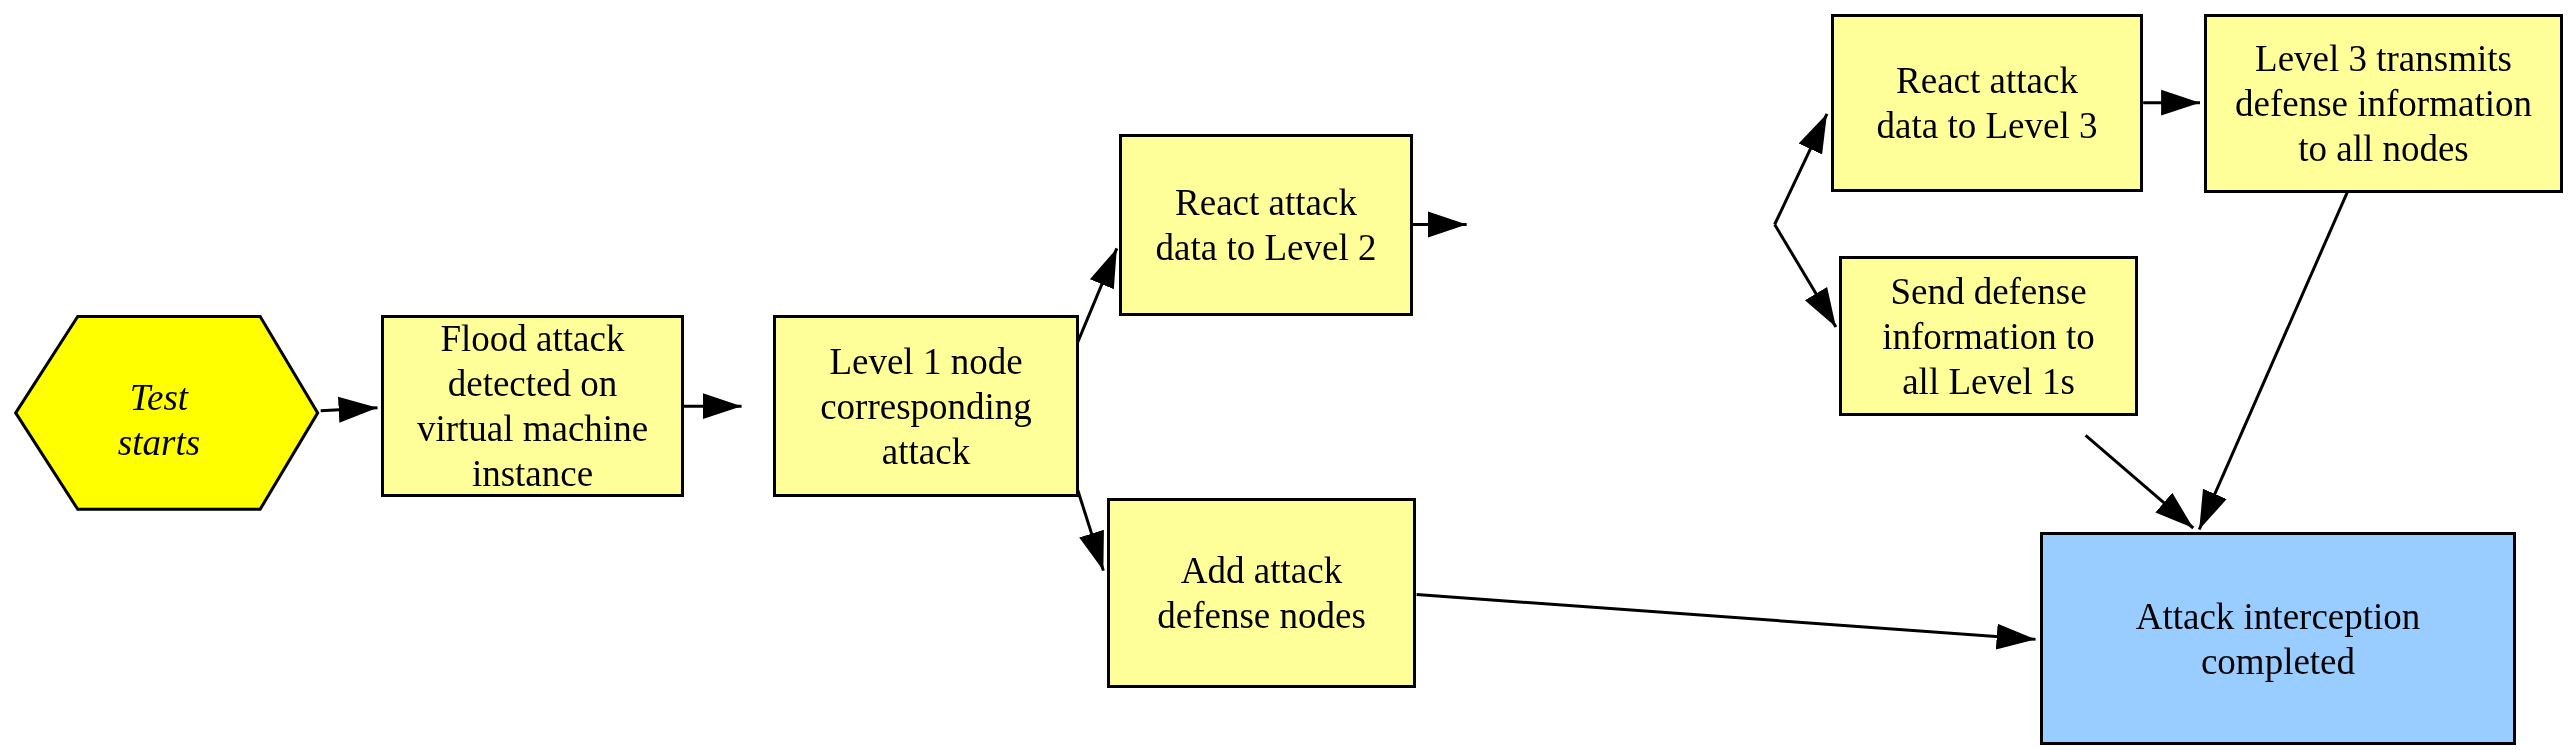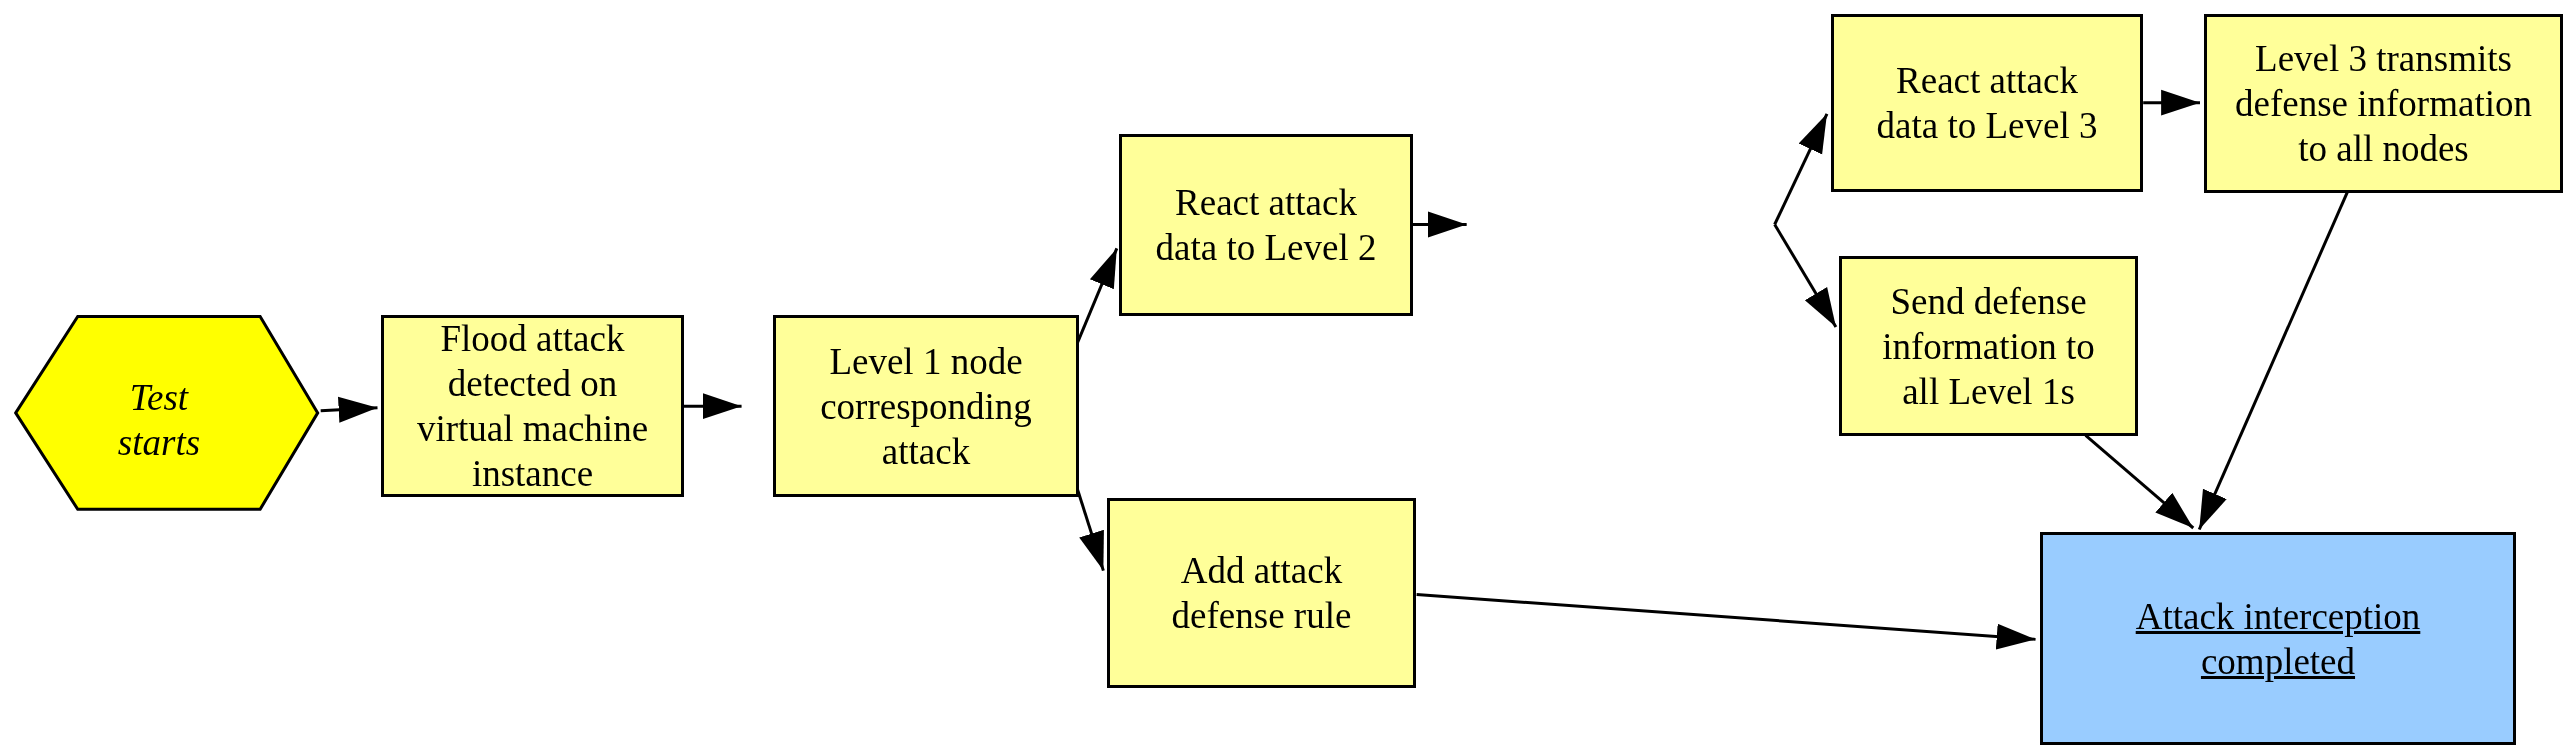--- a/index.html
+++ b/index.html
@@ -15,21 +15,21 @@
     position:absolute;
     display:flex;align-items:center;justify-content:center;
     text-align:center;white-space:pre-line;
     color:#000;font-size:37px;line-height:45px;
   }
   .box{
     box-sizing:border-box;
     border:3px solid var(--border,#000);
     background:var(--node-fill,#ffff99);
   }
-  .box.end{background:var(--end-fill,#99ccff);text-decoration:underline;}
+  .box.end{background:var(--end-fill,#99ccff);}
   .hexlabel{background:transparent;border:none;}
   svg line{stroke:var(--border,#000);stroke-width:4;}
   svg polygon.hex{fill:var(--start-fill,#ffff00);stroke:var(--border,#000);stroke-width:4;}
 </style>
 </head>
 <body>
 
 <div class="stage">
 
   <svg class="edges" viewBox="0 0 3446 1004" aria-hidden="true">
@@ -70,24 +70,24 @@
 data to Level 2</div>
 
 
   <div class="node box" style="left:1831px;top:13.5px;width:312px;height:178px;">React attack
 data to Level 3</div>
 
   <div class="node box" style="left:2204px;top:13.5px;width:359px;height:179px;">Level 3 transmits
 defense information
 to all nodes</div>
 
-  <div class="node box" style="left:1839px;top:256px;width:299px;height:180px;">Send defense
+  <div class="node box" style="left:1839px;top:256px;width:299px;height:160px;">Send defense
 information to
 all Level 1s</div>
 
   <div class="node box" style="left:1107px;top:498px;width:309px;height:190px;">Add attack
-defense rule</div>
+defense nodes</div>
 
   <div class="node box end" style="left:2040px;top:532px;width:476px;height:213px;">Attack interception
 completed</div>
 
 </div>
 
 
 </body></html>

